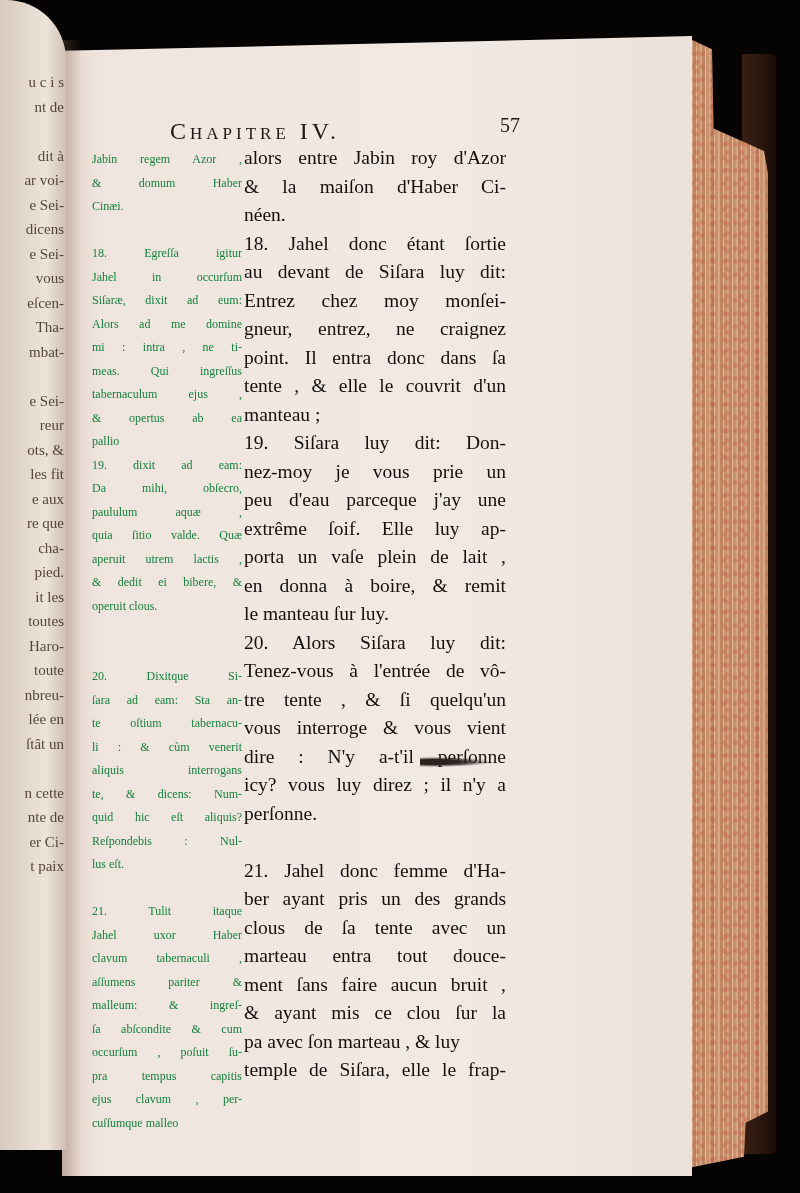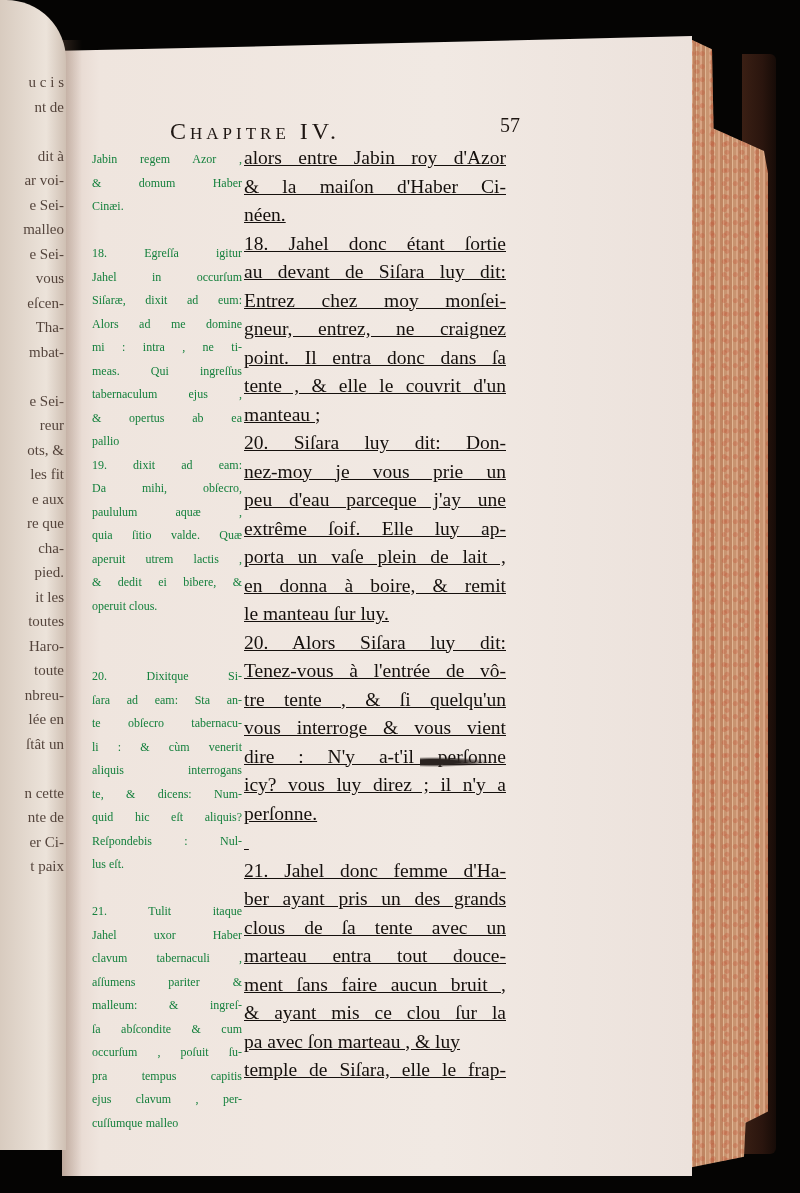--- a/index.html
+++ b/index.html
@@ -11,21 +11,21 @@
     clip-path:polygon(0 0,30% 1%,32% 8%,95% 10%,100% 12%,100% 95%,72% 96%,70% 99%,0 100%);}
   .page-edge::after{content:"";position:absolute;inset:0;background:radial-gradient(circle at 30% 20%,rgba(196,90,60,.35) 0 2px,transparent 3px) 0 0/11px 13px,radial-gradient(circle at 60% 70%,rgba(190,80,50,.3) 0 2px,transparent 3px) 0 0/15px 9px;}
   .right-page{position:absolute;left:62px;top:36px;width:630px;height:1140px;background:linear-gradient(90deg,#e2d2c9 0,#efe5de 6%,#f1e9e3 60%,#ece2dc 100%);
     clip-path:polygon(0 1.3%,40% 0.8%,100% 0,100% 100%,0 100%);}
   .left-page{position:absolute;left:0;top:0;width:66px;height:1150px;background:linear-gradient(90deg,#d8cbbf,#ece3da 70%,#cfc0b3);border-radius:0 60px 0 0;}
   .left-text{position:absolute;left:0;top:70px;width:64px;color:#3b2a22;font-size:15px;line-height:24px;text-align:right;white-space:nowrap;overflow:hidden;opacity:.85;}
   .left-text .l{display:block;height:24.5px;}
   .running-head{position:absolute;left:170px;top:118px;font-size:24px;letter-spacing:4px;color:#1e1612;font-variant:small-caps;}
   .page-number{position:absolute;left:500px;top:114px;font-size:20px;color:#1e1612;}
   .col-latin{position:absolute;left:80px;top:148px;width:150px;font-size:12px;line-height:23.5px;color:#15803d;margin-left:12px;}
-  .col-french{position:absolute;left:244px;top:144px;width:262px;font-size:19.5px;line-height:28.5px;color:#15100d;text-decoration:underline;}
+  .col-french{position:absolute;left:244px;top:144px;width:262px;font-size:19.5px;line-height:28.5px;color:#15100d;}
   .line{display:block;text-align:justify;text-align-last:justify;white-space:nowrap;}
   .line.last{text-align-last:left;}
   .gap{display:block;}
   .ink-blot{position:absolute;left:420px;top:756px;width:70px;height:12px;background:radial-gradient(ellipse at 20% 50%,#2a2320 0 30%,transparent 60%),radial-gradient(ellipse at 60% 50%,rgba(40,30,28,.5) 0 20%,transparent 50%);}
   .gutter-shadow{position:absolute;left:62px;top:40px;width:20px;height:1136px;background:linear-gradient(90deg,rgba(120,90,70,.35),transparent);}
 </style>
 </head>
 <body>
 
 <div class="book">
@@ -36,21 +36,21 @@
   <div class="gutter-shadow"></div>
 
   <div class="left-page">
     <div class="left-text" id="left-text">
         <span class="l">u c i s</span>
         <span class="l">nt de</span>
         <span class="l">&nbsp;</span>
         <span class="l">dit à</span>
         <span class="l">ar voi-</span>
         <span class="l">e Sei-</span>
-        <span class="l">malleo</span>
+        <span class="l">dicens</span>
         <span class="l">e Sei-</span>
         <span class="l">vous</span>
         <span class="l">eſcen-</span>
         <span class="l">Tha-</span>
         <span class="l">mbat-</span>
         <span class="l">&nbsp;</span>
         <span class="l">e Sei-</span>
         <span class="l">reur</span>
         <span class="l">ots, &amp;</span>
         <span class="l">les fit</span>
@@ -94,21 +94,21 @@
       <span class="line">Da mihi, obſecro,</span>
       <span class="line">paululum aquæ ,</span>
       <span class="line">quia ſitio valde. Quæ</span>
       <span class="line">aperuit utrem lactis ,</span>
       <span class="line">&amp; dedit ei bibere, &amp;</span>
       <span class="line last">operuit clous.</span>
       <span class="gap line">&nbsp;</span>
       <span class="gap line">&nbsp;</span>
       <span class="line">20. Dixitque Si-</span>
       <span class="line">ſara ad eam: Sta an-</span>
-      <span class="line">te obſecro tabernacu-</span>
+      <span class="line">te oſtium tabernacu-</span>
       <span class="line">li : &amp; cùm venerit</span>
       <span class="line">aliquis interrogans</span>
       <span class="line">te, &amp; dicens: Num-</span>
       <span class="line">quid hic eſt aliquis?</span>
       <span class="line">Reſpondebis : Nul-</span>
       <span class="line last">lus eſt.</span>
       <span class="gap line">&nbsp;</span>
       <span class="line">21. Tulit itaque</span>
       <span class="line">Jahel uxor Haber</span>
       <span class="line">clavum tabernaculi ,</span>
@@ -124,21 +124,21 @@
       <span class="line">alors entre Jabin roy d'Azor</span>
       <span class="line">&amp; la maiſon d'Haber Ci-</span>
       <span class="line last">néen.</span>
       <span class="line">18. Jahel donc étant ſortie</span>
       <span class="line">au devant de Siſara luy dit:</span>
       <span class="line">Entrez chez moy monſei-</span>
       <span class="line">gneur, entrez, ne craignez</span>
       <span class="line">point. Il entra donc dans ſa</span>
       <span class="line">tente , &amp; elle le couvrit d'un</span>
       <span class="line last">manteau ;</span>
-      <span class="line">20. Siſara luy dit: Don-</span>
+      <span class="line">19. Siſara luy dit: Don-</span>
       <span class="line">nez-moy je vous prie un</span>
       <span class="line">peu d'eau parceque j'ay une</span>
       <span class="line">extrême ſoif. Elle luy ap-</span>
       <span class="line">porta un vaſe plein de lait ,</span>
       <span class="line">en donna à boire, &amp; remit</span>
       <span class="line last">le manteau ſur luy.</span>
       <span class="line">20. Alors Siſara luy dit:</span>
       <span class="line">Tenez-vous à l'entrée de vô-</span>
       <span class="line">tre tente , &amp; ſi quelqu'un</span>
       <span class="line">vous interroge &amp; vous vient</span>

